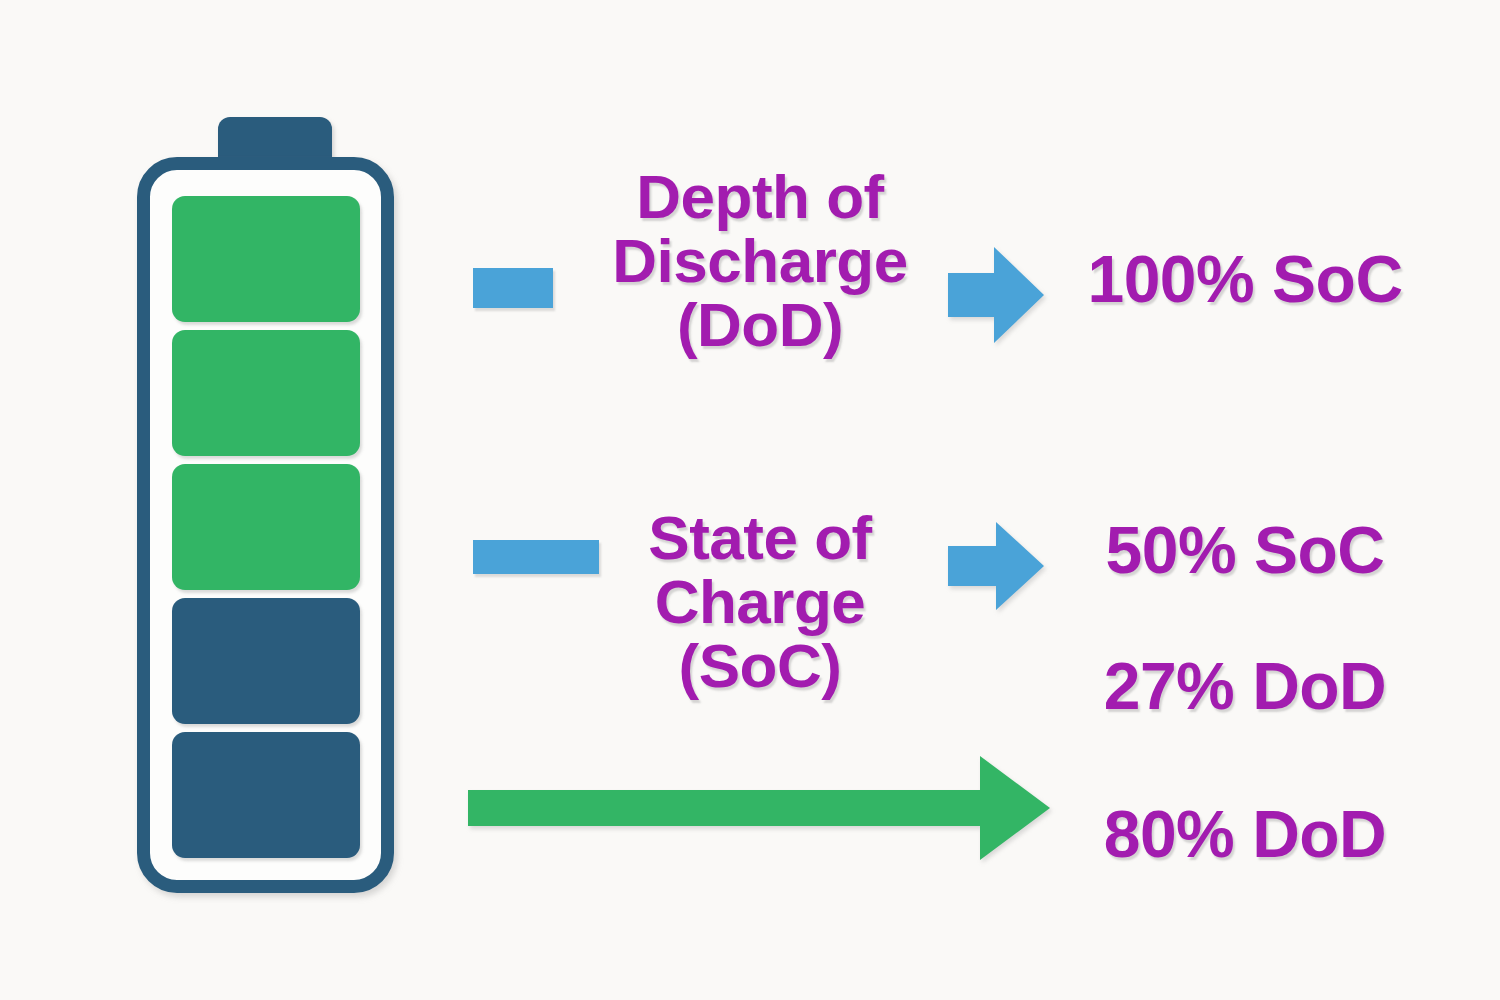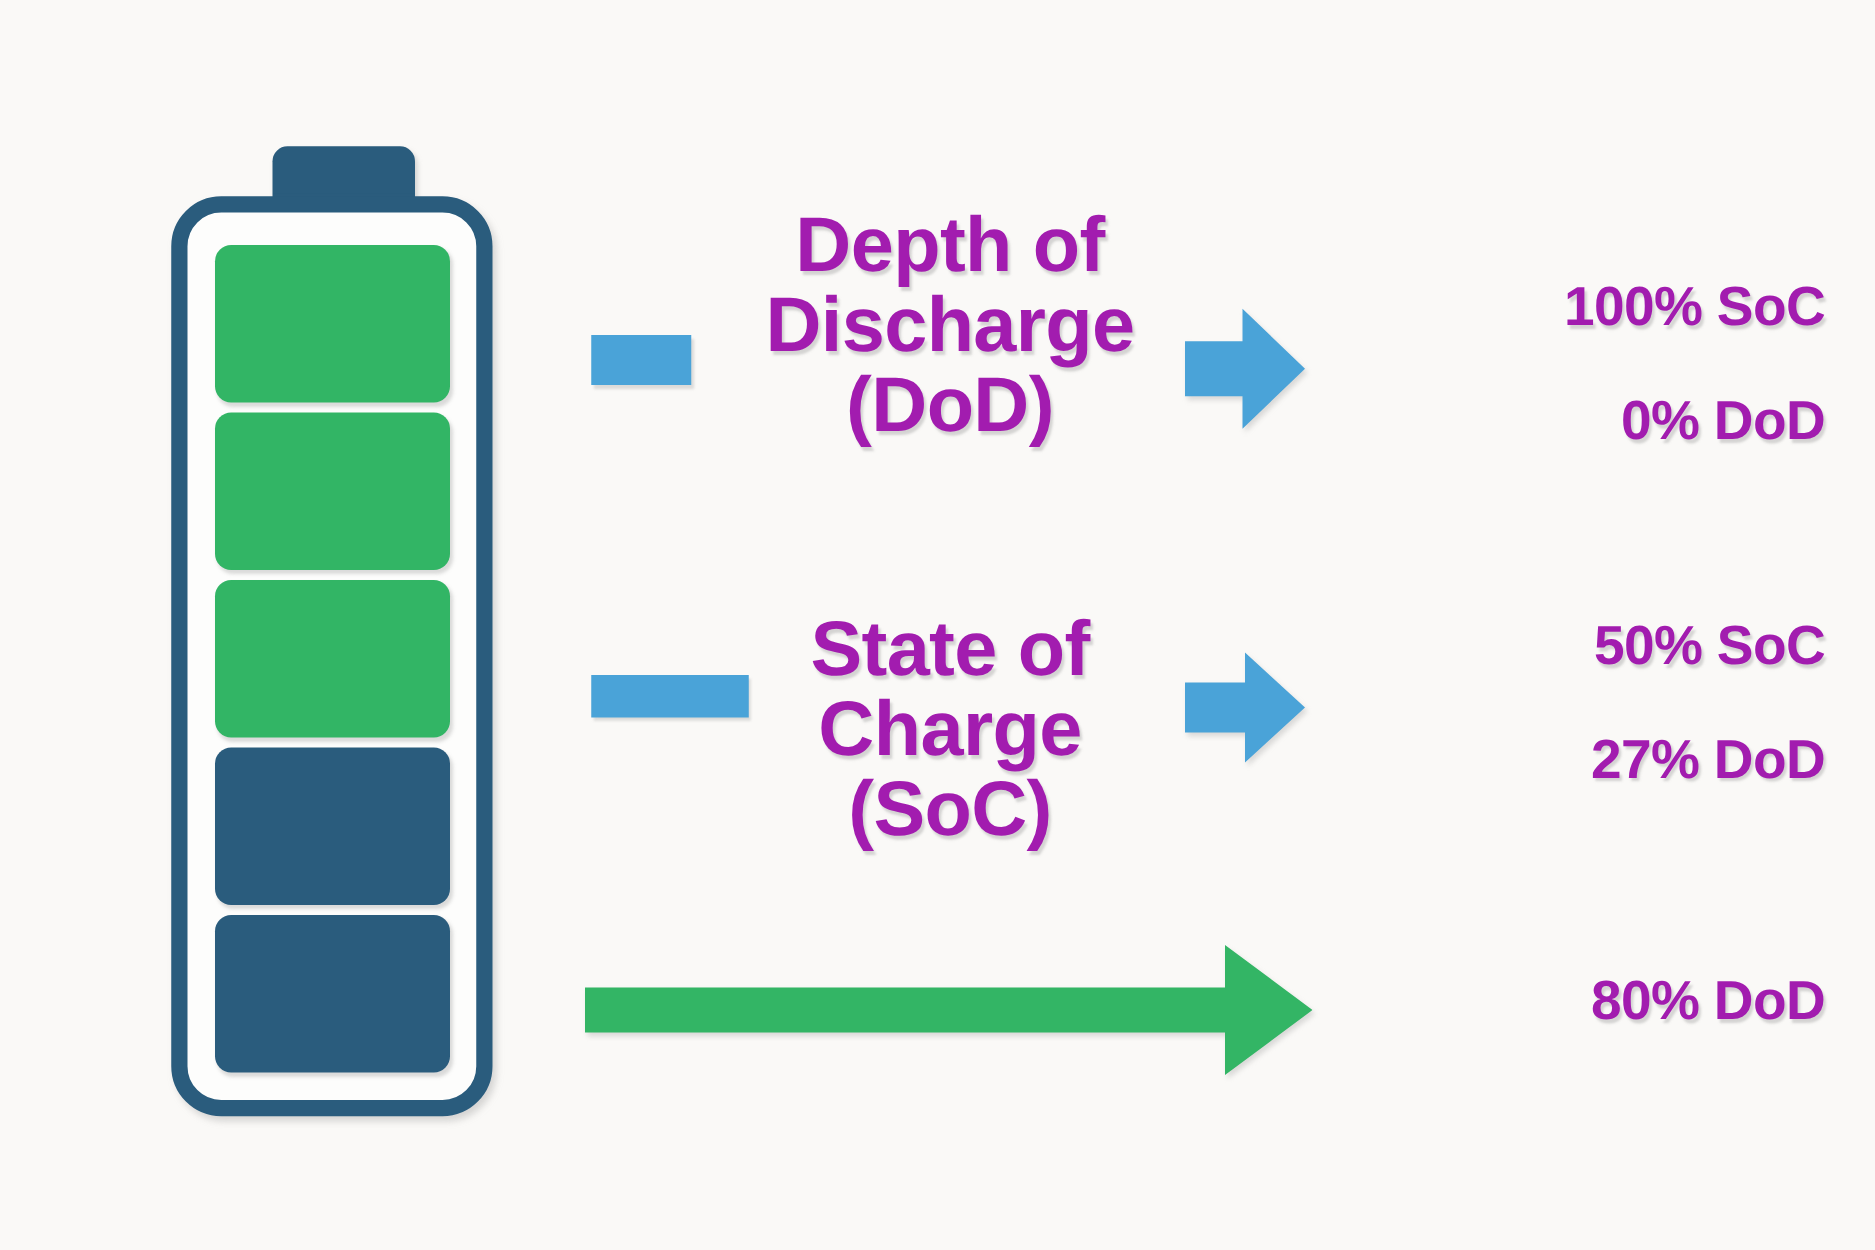--- a/index.html
+++ b/index.html
@@ -77,43 +77,43 @@
     text-shadow: 2px 3px 2px rgba(150,150,150,0.38);
     white-space: pre-line;
   }
 
   
   .concept {
     position: absolute;
     font-size: 62px;
   }
   #concept-dod { left: 565px; top: 165px;  width: 390px; }
-  #concept-soc { left: 590px; top: 488px;  width: 340px; }
+  #concept-soc { left: 590px; top: 506px;  width: 340px; }
 
   
   .dash {
     position: absolute;
     background: #4aa3d8;
     box-shadow: 2px 3px 2px rgba(150,150,150,0.30);
   }
   #dash-dod { left: 473px; top: 268px; width: 80px;  height: 40px; }
   #dash-soc { left: 473px; top: 540px; width: 126px; height: 34px; }
 
   
   .arrow { position: absolute; filter: drop-shadow(2px 3px 2px rgba(150,150,150,0.32)); }
   #arrow-dod { left: 948px; top: 243px; width: 96px;  height: 104px; }
   #arrow-soc { left: 948px; top: 518px; width: 96px;  height: 96px;  }
   #arrow-bottom { left: 468px; top: 752px; width: 582px; height: 112px; }
 
   
   .value {
     position: absolute;
-    font-size: 44px;
+    font-size: 66px;
     width: 430px;
-    text-align: right;
+    text-align: center;
   }
   #value-top    { left: 1030px; top: 178px; }
   #value-middle { left: 1030px; top: 449px; }
   #value-bottom { left: 1030px; top: 733px; }
   .value .line { display: block; }
 </style>
 </head>
 <body>
 
 <div id="stage">
@@ -135,21 +135,20 @@
   <div class="label-text concept" id="concept-dod">Depth of
 Discharge
 (DoD)</div>
 
   <svg class="arrow" id="arrow-dod" viewBox="0 0 96 104">
     <polygon points="0,30 46,30 46,4 96,52 46,100 46,74 0,74" fill="#4aa3d8"></polygon>
   </svg>
 
   <div class="label-text value" id="value-top">
     <span class="line">100% SoC</span>
-    <span class="line">0% DoD</span>
   </div>
 
   <div class="dash" id="dash-soc"></div>
 
   <div class="label-text concept" id="concept-soc">State of
 Charge
 (SoC)</div>
 
   <svg class="arrow" id="arrow-soc" viewBox="0 0 96 96">
     <polygon points="0,28 48,28 48,4 96,48 48,92 48,68 0,68" fill="#4aa3d8"></polygon>

